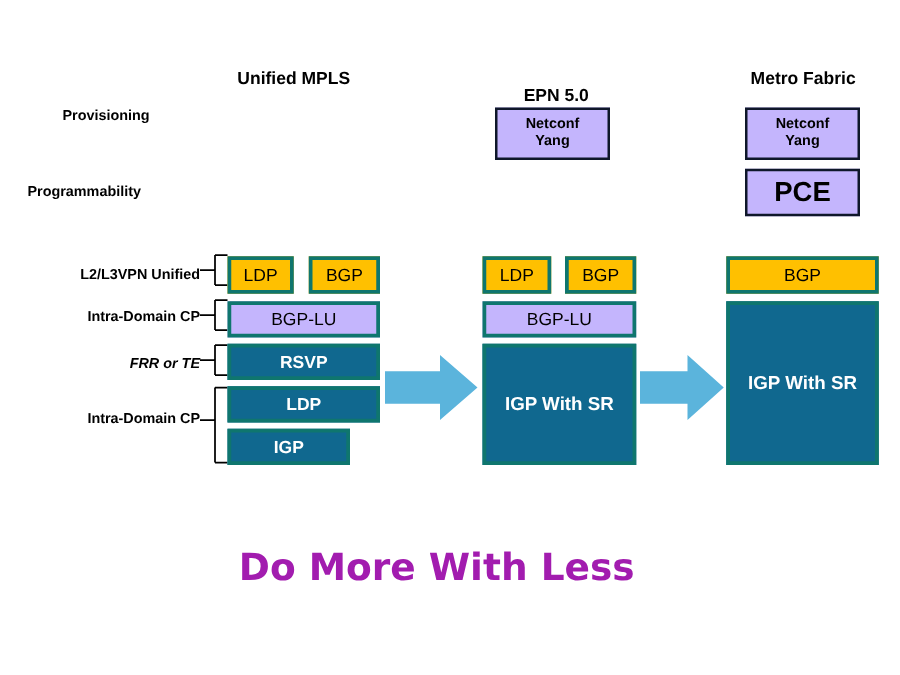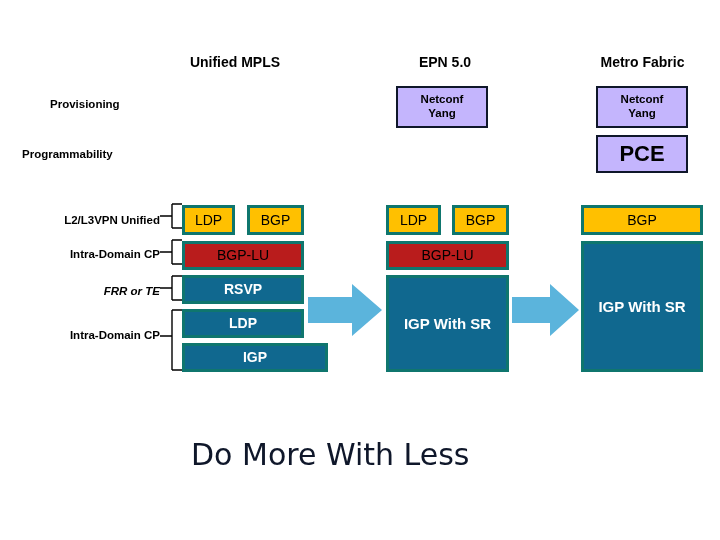--- a/index.html
+++ b/index.html
@@ -47,21 +47,21 @@
     border: 3px solid #0f766e;
     display: flex;
     align-items: center;
     justify-content: center;
     font-size: 14px;
     line-height: 1.05;
     text-align: center;
     white-space: nowrap;
   }
   .blk.amber { background: #FFC000; color: #000000; }
-  .blk.green { background: #b91c1c; color: #000000; text-align: center; }
+  .blk.green { background: #c4b5fd; color: #000000; text-align: center; }
   .blk.blue  { background: #10688F; color: #FFFFFF; font-weight: bold; }
   .blk.bigblue { font-size: 15px; }
 
   
   .obox {
     box-sizing: border-box;
     border: 2px solid #0f172a;
     background: #c4b5fd;
     color: #000000;
     display: flex;
@@ -76,41 +76,42 @@
 
   
   .brace { pointer-events: none; }
 
   
   .arrow { }
 
   
   .footer-text {
     font-size: 30px;
-    color: #0f172a;
+    color: #a21caf;
     white-space: nowrap;
     font-family: "DejaVu Sans", sans-serif;
+    font-weight: bold;
   }
   .page-num {
     font-size: 10px;
     color: #3F3F46;
   }
 </style>
 </head>
 <body>
 
 <div id="slide">
 
   <div class="abs col-head" style="left:160px; top:54px; width:150px;">Unified MPLS</div>
 
-  <div class="abs col-head" style="left:370px; top:54px; width:150px;">EPN 5.0</div>
+  <div class="abs col-head" style="left:370px; top:68px; width:150px;">EPN 5.0</div>
 
   <div class="abs col-head" style="left:570px; top:54px; width:145px;">Metro Fabric</div>
 
-  <div class="abs side-label" style="left:50px; top:98px;">Provisioning</div>
+  <div class="abs side-label" style="left:50px; top:87px;">Provisioning</div>
 
   <div class="abs side-label" style="left:22px; top:148px;">Programmability</div>
 
   <div class="abs row-label" style="left:0px; top:214px; width:160px;">L2/L3VPN Unified</div>
 
   <div class="abs row-label" style="left:0px; top:248px; width:160px;">Intra-Domain CP</div>
 
   <div class="abs row-label" style="left:0px; top:285px; width:160px;font-style:italic;">FRR or TE</div>
 
   <div class="abs row-label" style="left:0px; top:329px; width:160px;">Intra-Domain CP</div>
@@ -131,21 +132,21 @@
   <div class="abs blk amber" style="left:182px; top:205px; width:53px; height:30px;">LDP</div>
 
   <div class="abs blk amber" style="left:247px; top:205px; width:57px; height:30px;">BGP</div>
 
   <div class="abs blk green" style="left:182px; top:241px; width:122px; height:29px;">BGP-LU</div>
 
   <div class="abs blk blue" style="left:182px; top:275px; width:122px; height:29px;">RSVP</div>
 
   <div class="abs blk blue" style="left:182px; top:309px; width:122px; height:29px;">LDP</div>
 
-  <div class="abs blk blue" style="left:182px; top:343px; width:146px; height:29px;">IGP</div>
+  <div class="abs blk blue" style="left:182px; top:343px; width:98px; height:29px;">IGP</div>
 
   <svg class="abs arrow" style="left:308px; top:284px;" width="75" height="52">
     <polygon points="0,13 44,13 44,0 74,26 44,52 44,39 0,39" fill="#5BB4DC"></polygon>
   </svg>
 
   <div class="abs obox" style="left:396px; top:86px; width:92px; height:42px;">
     <div>
       <span>Netconf</span><br>
       <span>Yang</span>
     </div>

